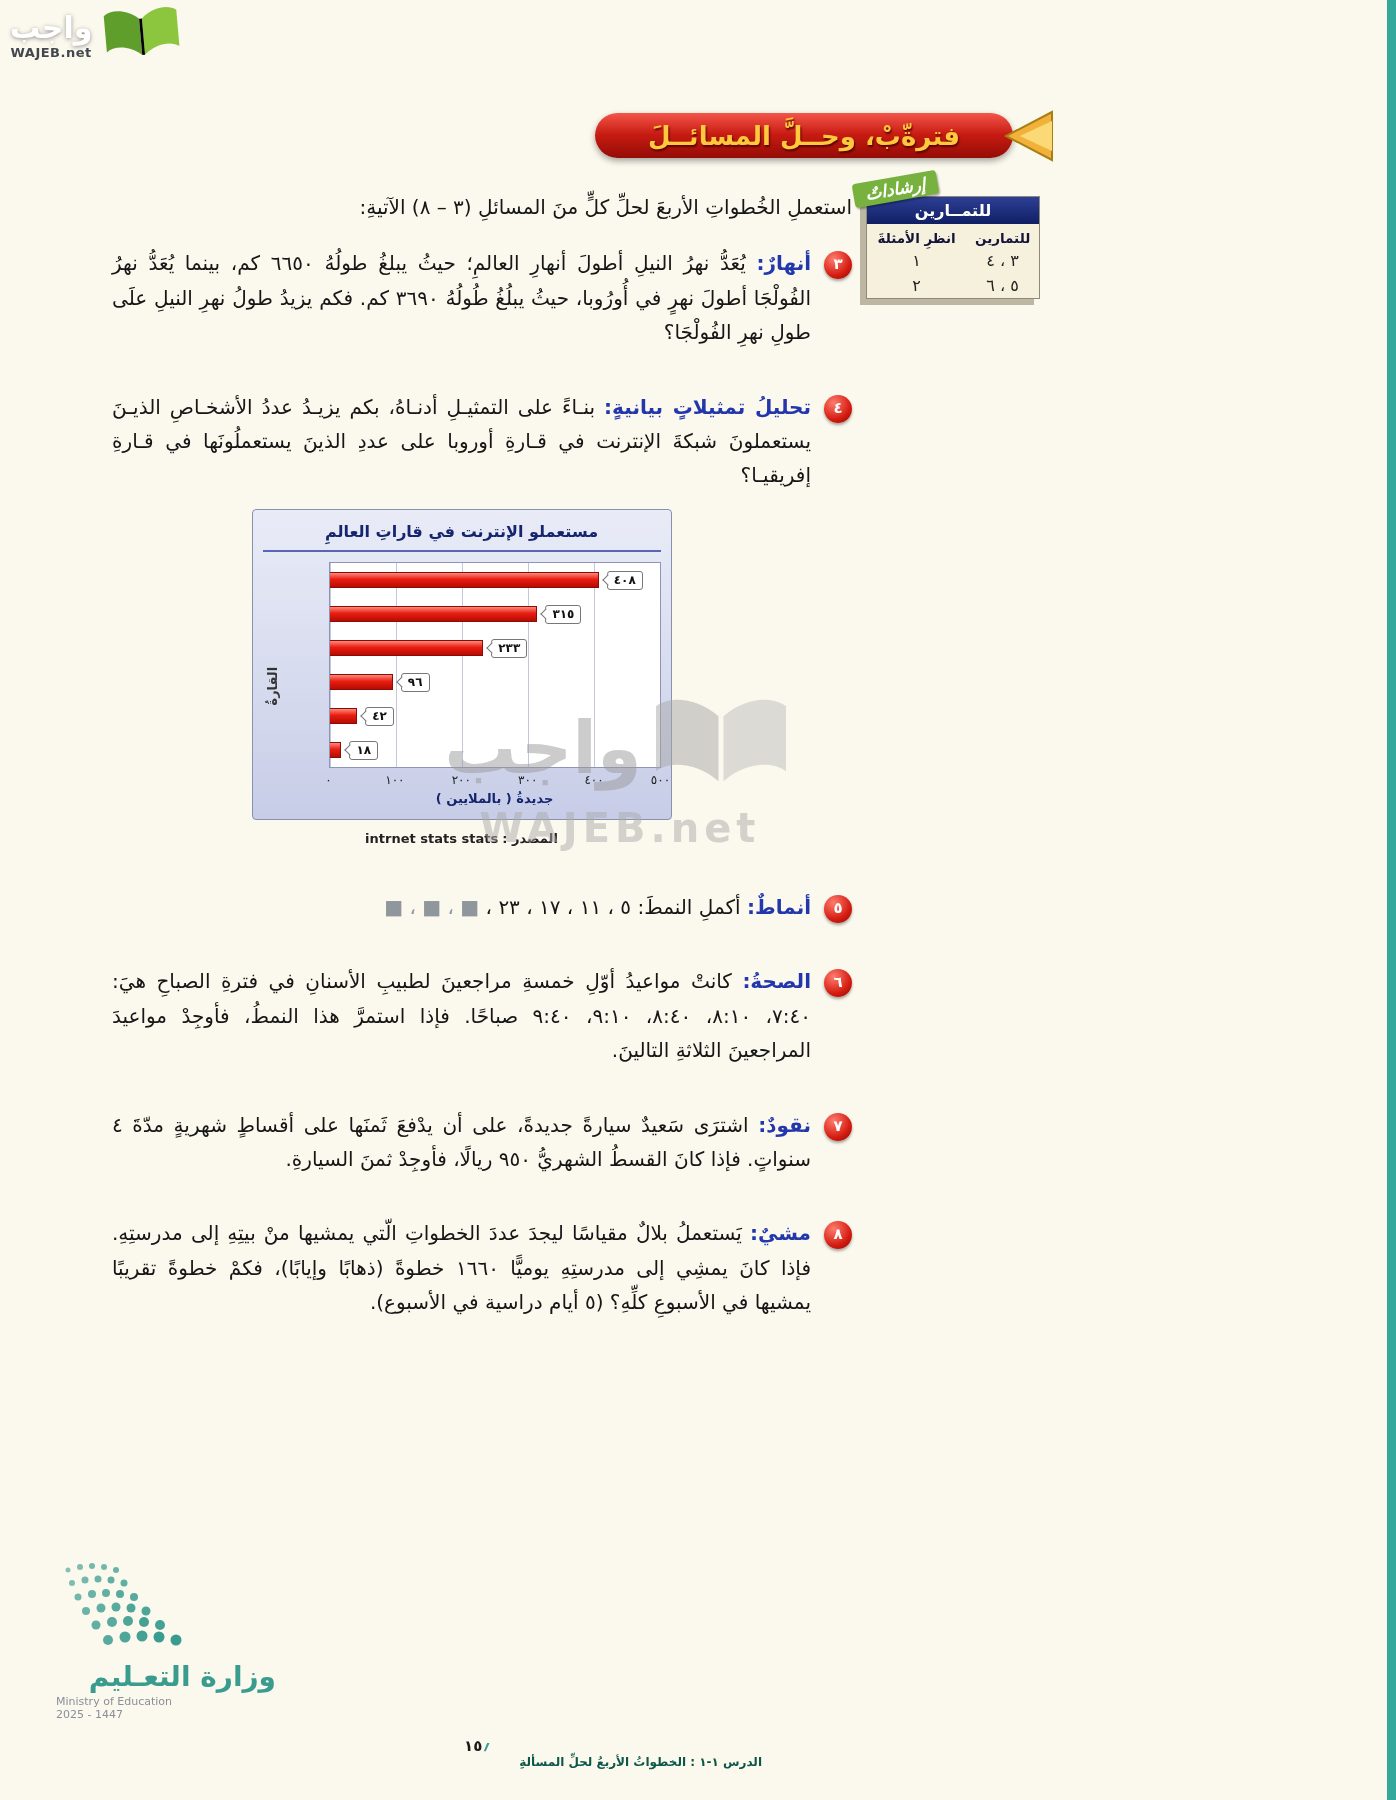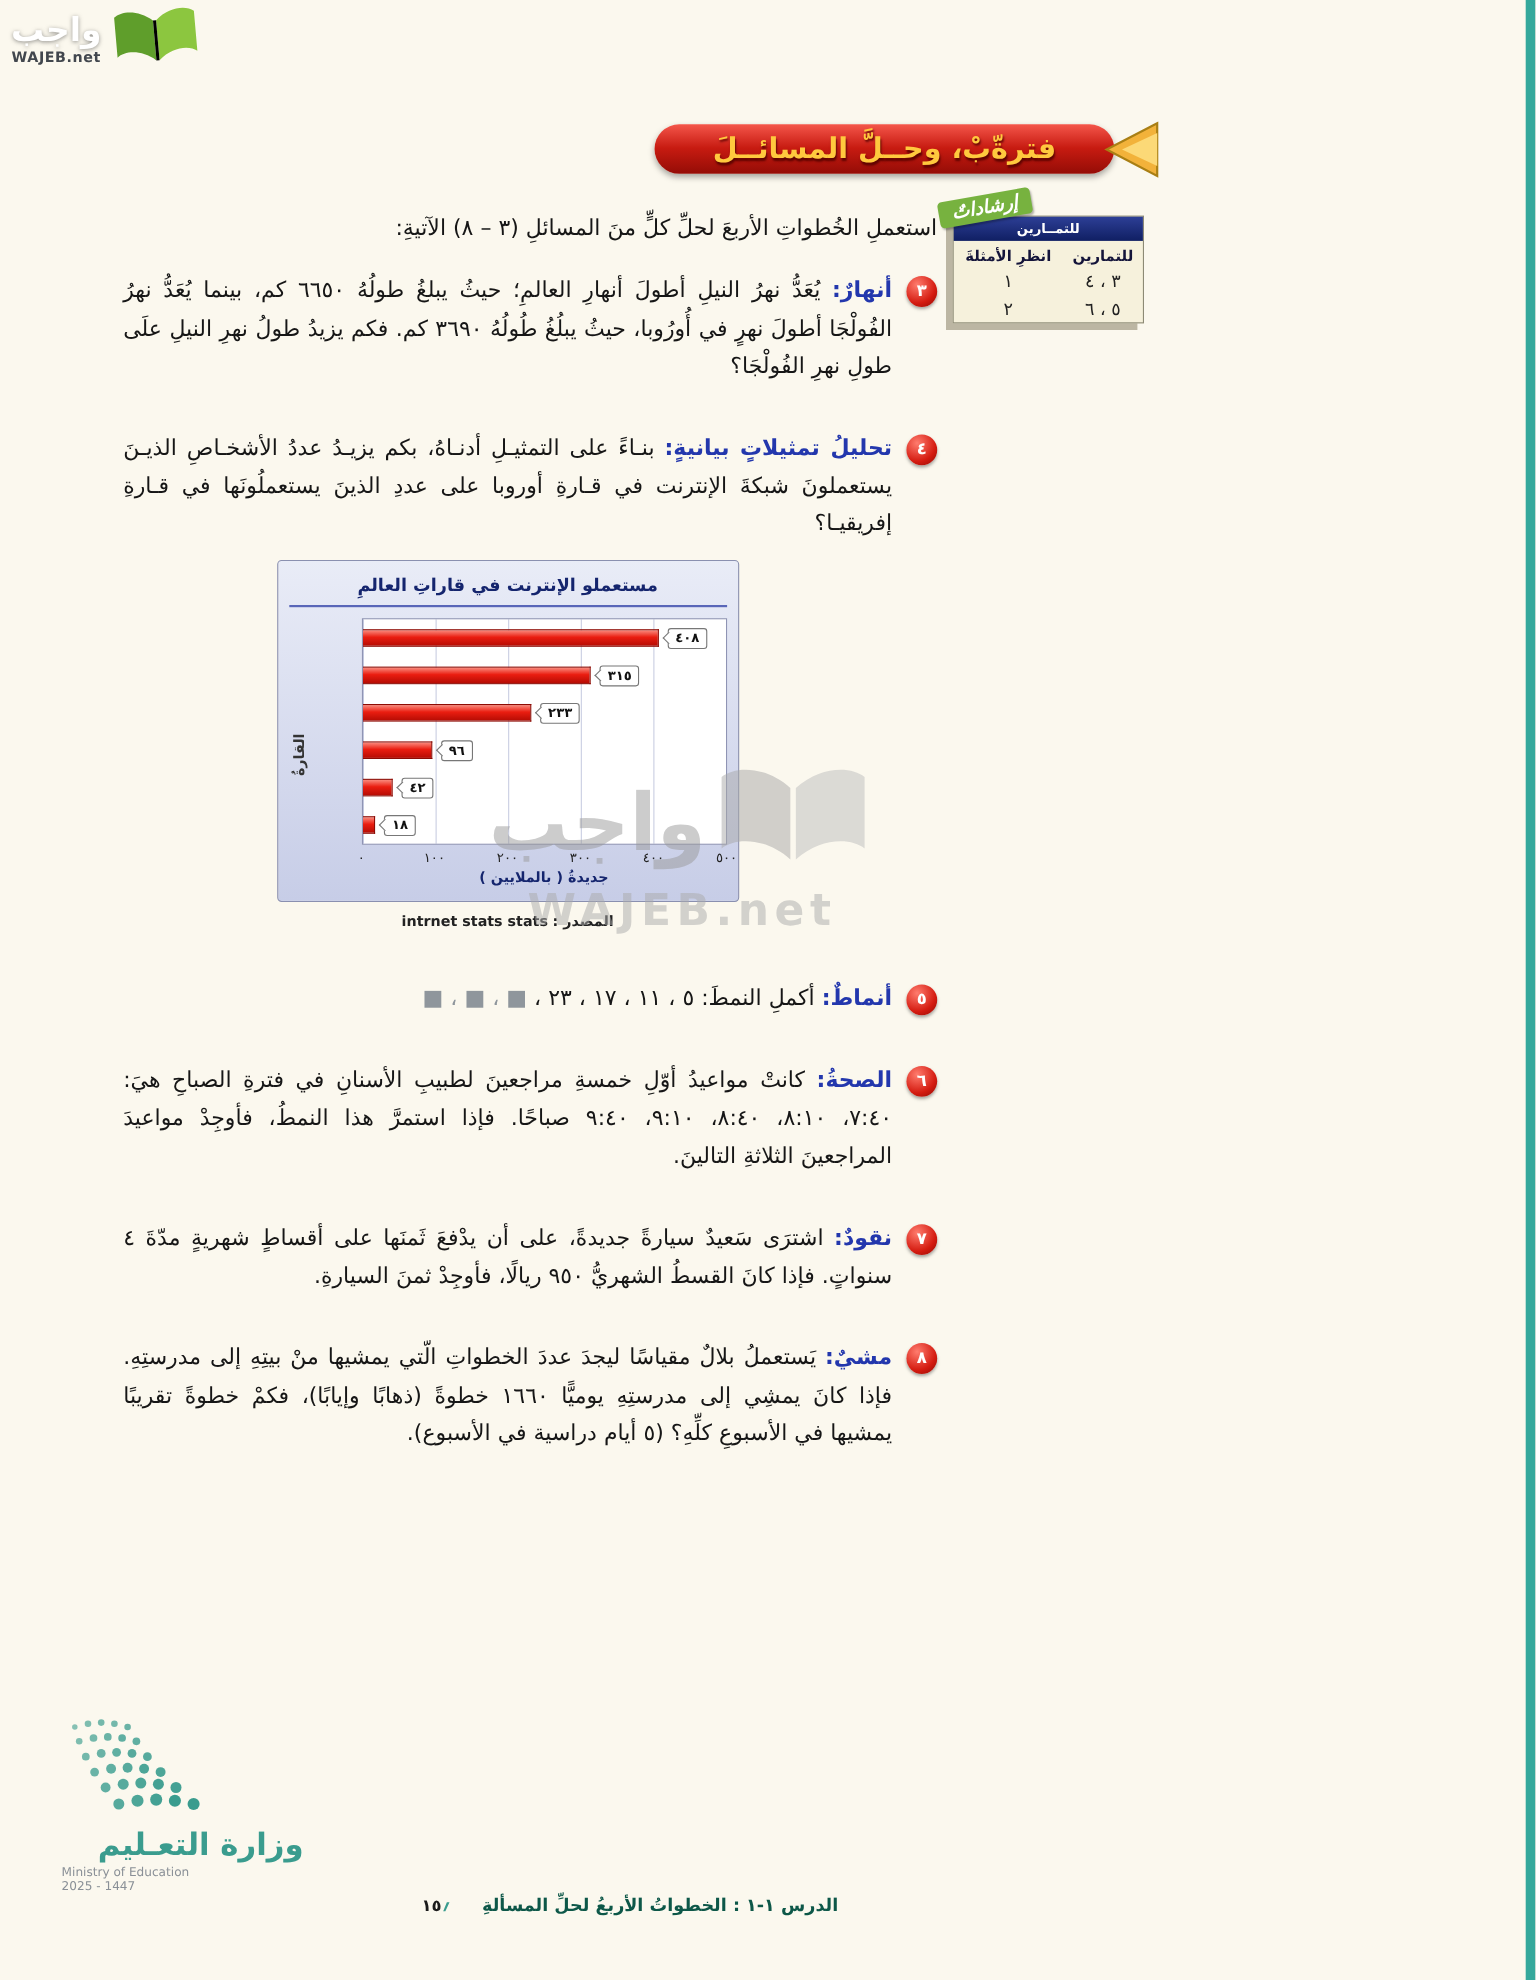--- a/index.html
+++ b/index.html
@@ -24,21 +24,21 @@
   .banner-text { font-size:26px; font-weight:bold; color:#ffc93e; text-shadow:1px 2px 2px #5d0400; letter-spacing:1px; direction:rtl; }
   .banner-arrow { position:absolute; left:1000px; top:109px; width:54px; height:54px; }
 
   
   .hints { position:absolute; left:866px; top:196px; width:174px; background:#f6f1dc;
            border:1px solid #8d8a76; box-shadow:-6px 6px 0 rgba(110,102,70,.45); direction:rtl; }
   .hints-ribbon { position:absolute; left:-14px; top:-20px; transform:rotate(-10deg);
                   background:#77b23f; color:#fff; font-weight:bold; font-style:italic;
                   padding:2px 12px; font-size:17px; border-radius:4px; box-shadow:1px 2px 2px rgba(0,0,0,.3); }
   .hints-title { background:linear-gradient(#2d3f96, #101f63); color:#fff; text-align:center;
-                 font-weight:bold; font-size:12px; padding:4px 6px; letter-spacing:1px; }
+                 font-weight:bold; font-size:16px; padding:4px 6px; letter-spacing:1px; }
   .hints table { width:100%; border-collapse:collapse; }
   .hints th { font-size:13.5px; font-weight:bold; color:#14143a; padding:6px 4px 2px; text-align:center; }
   .hints td { font-size:16px; color:#222; padding:3px 4px; text-align:center; }
 
   
   .main { position:absolute; top:190px; left:112px; width:740px; direction:rtl;
           text-align:justify; color:#161616; font-size:20px; line-height:1.72; }
   .intro { margin-bottom:22px; }
   .problem { display:flex; gap:13px; margin-bottom:40px; }
   .pnum { flex:0 0 28px; width:28px; height:28px; border-radius:50%;
@@ -90,21 +90,21 @@
 
   
   .ministry { position:absolute; left:56px; top:1556px; width:220px; }
   .ministry-name { color:#3a9c8e; font-size:28px; font-weight:bold; direction:rtl; letter-spacing:1px; }
   .ministry-en { color:#8a9097; font-size:11px; margin-top:2px; }
   .ministry-years { color:#8a9097; font-size:11px; }
 
   
   .pagefoot { position:absolute; left:410px; top:1722px; width:352px; direction:rtl;
               display:flex; align-items:center; gap:28px; }
-  .foot-lesson { color:#0d5748; font-weight:bold; font-size:16px; white-space:nowrap; }
+  .foot-lesson { color:#0d5748; font-weight:bold; font-size:12px; white-space:nowrap;margin-top:33px; }
   .foot-num { color:#1b1b1b; font-weight:bold; font-size:15px; }
   .foot-mark { color:#3a9c8e; font-weight:bold; }
 </style>
 </head>
 <body>
 
 <div class="page">
 
   <div class="edge-bar"></div>
 

